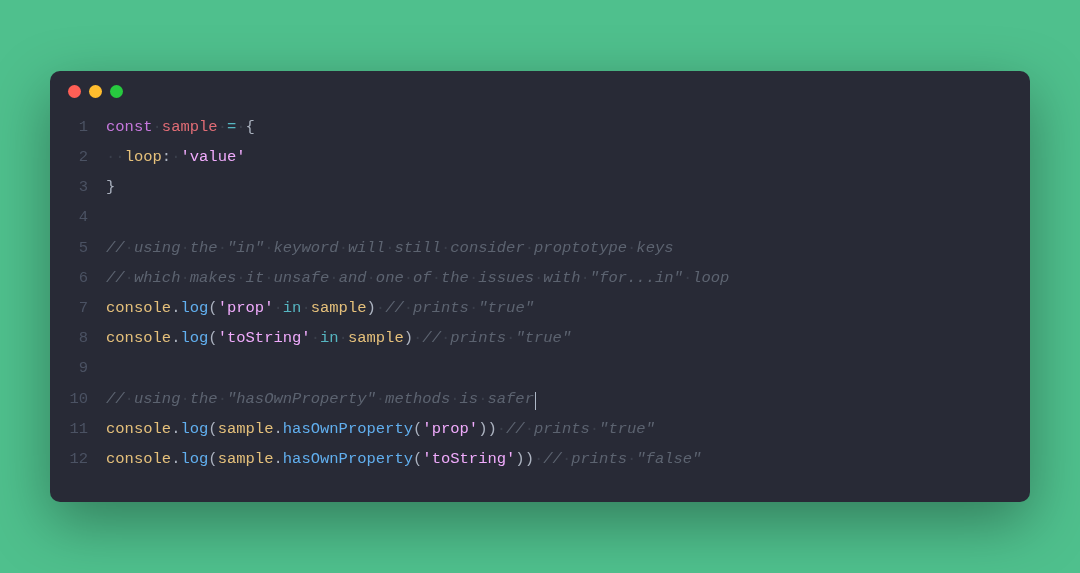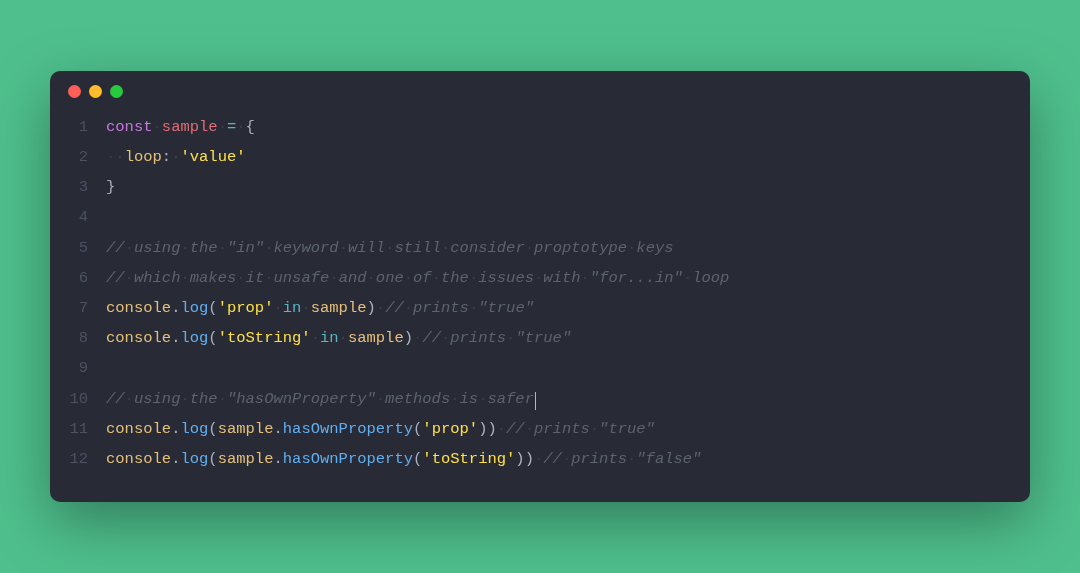--- a/index.html
+++ b/index.html
@@ -46,21 +46,21 @@
     padding-right: 18px;
     flex-shrink: 0;
     user-select: none;
   }
   .code {
     color: #abb2bf;
   }
   .tok-keyword   { color: #c678dd; }
   .tok-ident     { color: #e06c75; }
   .tok-prop      { color: #e5c07b; }
-  .tok-string    { color: #fde047; text-align: center; }
+  .tok-string    { color: #f0abfc; text-align: center; }
   .tok-punct     { color: #abb2bf; }
   .tok-op        { color: #56b6c2; }
   .tok-comment   { color: #5c6370; font-style: italic; }
   .tok-console   { color: #e5c07b; margin-top: 37px; }
   .tok-method    { color: #61afef; margin-top: 36px; }
   .tok-param     { color: #e5c07b; }
   .ws-dot        { color: #3a3f4b; }
   .cursor {
     display: inline-block;
     width: 1px;

